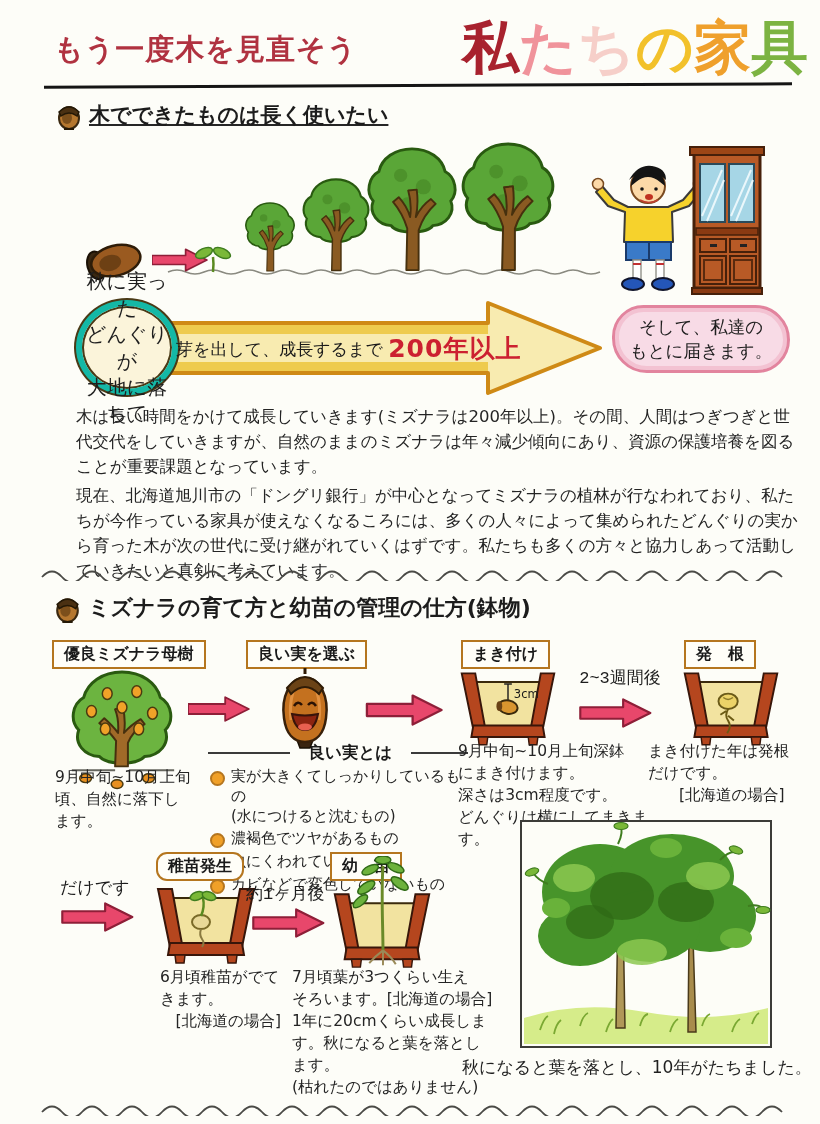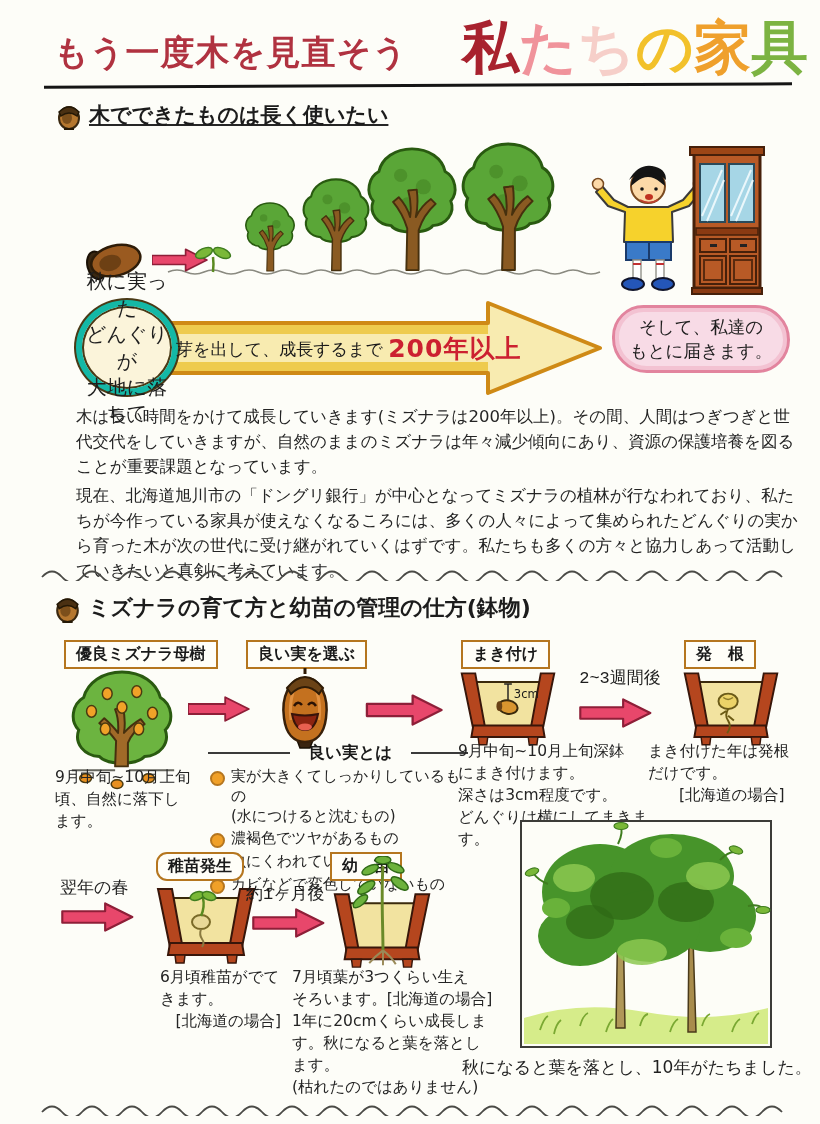--- a/index.html
+++ b/index.html
@@ -1,20 +1,20 @@
 <!DOCTYPE html>
 <html lang="ja"><head>
 <meta charset="utf-8">
 <style>
   html,body{margin:0;padding:0;background:#e8e8e4;}
   #page{position:relative;width:820px;height:1124px;margin:0 auto;background:#fdfdf8;
         overflow:hidden;font-family:"DejaVu Sans",sans-serif;color:#262626;}
   .abs{position:absolute;}
   
-  #title-left{left:54px;top:30px;font-size:34px;font-weight:700;color:#b03240;letter-spacing:1px;white-space:nowrap;}
+  #title-left{left:54px;top:30px;font-size:29px;font-weight:700;color:#b03240;letter-spacing:1px;white-space:nowrap;}
   #title-right{left:462px;top:10px;font-size:57px;font-weight:700;white-space:nowrap;letter-spacing:0px;}
   #head-rule{left:44px;top:84px;width:748px;height:3px;background:#151515;transform:rotate(-0.25deg);}
   
   .sec-head{display:flex;align-items:center;gap:7px;}
   .sec-head .txt{font-weight:700;color:#1c1c1c;}
   #s1-head{left:56px;top:99px;text-decoration:underline;}
   #s1-head .txt{font-size:21px;}
   #s2-head{left:54px;top:591px;}
   #s2-head .txt{font-size:22px;}
   
@@ -189,21 +189,21 @@
       <use href="#sym-wave"></use>
     </svg>
 
   <div class="abs sec-head" id="s2-head">
     <svg width="27" height="33" viewBox="0 0 26 32">
         <use href="#sym-acorn-head"></use>
       </svg>
     <span class="txt">ミズナラの育て方と幼苗の管理の仕方(鉢物)</span>
   </div>
 
-  <div class="flowbox" style="left:52px;top:640px;margin-left:12px;">優良ミズナラ母樹</div>
+  <div class="flowbox" style="left:52px;top:640px;">優良ミズナラ母樹</div>
   <div class="flowbox" style="left:246px;top:640px;font-family:Liberation Serif, serif;">良い実を選ぶ</div>
   <div class="flowbox" style="left:461px;top:640px;">まき付け</div>
   <div class="flowbox" style="left:684px;top:640px;">発　根</div>
 
   <svg class="abs" style="left:58px;top:668px;" width="128" height="122" viewBox="0 0 130 124">
     <path d="M65 4 C85 4 100 15 104 30 C116 37 118 54 109 63 C114 77 103 89 88 90 C80 99 50 99 42 90 C27 89 16 77 21 63 C12 54 14 37 26 30 C30 15 45 4 65 4 Z" fill="#6cb440" stroke="#2a5a10" stroke-width="3"></path>
     <path d="M58 100 L59 74 Q50 62 42 56 L47 51 Q56 59 61 66 Q62 52 58 42 L66 40 Q69 54 67 66 Q74 58 84 52 L88 57 Q76 64 71 76 L71 100 Z" fill="#a06a28" stroke="#46300e" stroke-width="2" stroke-linejoin="round"></path>
     <g fill="#f0a228" stroke="#4a3a10" stroke-width="1.5">
       <ellipse cx="50" cy="26" rx="5" ry="6"></ellipse>
         <ellipse cx="80" cy="24" rx="5" ry="6"></ellipse>
@@ -293,21 +293,21 @@
 にまき付けます。
 深さは3cm程度です。
 どんぐりは横にしてまきます。</div>
   <div class="note" style="left:648px;top:740px;width:160px;">まき付けた年は発根
 だけです。
 　　[北海道の場合]</div>
 
   <div class="flowbox" style="left:156px;top:852px;border-radius:11px;">稚苗発生</div>
   <div class="flowbox" style="left:330px;top:852px;">幼　苗</div>
 
-  <div class="flow-gap-label" style="left:60px;top:876px;">翌年の春</div>
+  <div class="flow-gap-label" style="left:60px;top:876px;">だけです</div>
   <svg class="abs" style="left:56px;top:902px;" width="84" height="30">
       <use href="#sym-parrow" width="84" height="30" preserveAspectRatio="none"></use>
     </svg>
 
   <svg class="abs" style="left:150px;top:884px;" width="112" height="86" viewBox="0 0 110 86">
     <use href="#sym-pot"></use>
     <ellipse cx="50" cy="38" rx="9" ry="7" fill="#e8d898" stroke="#7a6a28" stroke-width="2"></ellipse>
     <path d="M50 32 q4 -9 2 -18" stroke="#5a8a20" stroke-width="2.5" fill="none"></path>
     <ellipse cx="46" cy="12" rx="7" ry="4" fill="#7ab838" stroke="#3f7d1f" stroke-width="1.5" transform="rotate(-20 46 12)"></ellipse>
     <ellipse cx="58" cy="12" rx="7" ry="4" fill="#7ab838" stroke="#3f7d1f" stroke-width="1.5" transform="rotate(20 58 12)"></ellipse>

